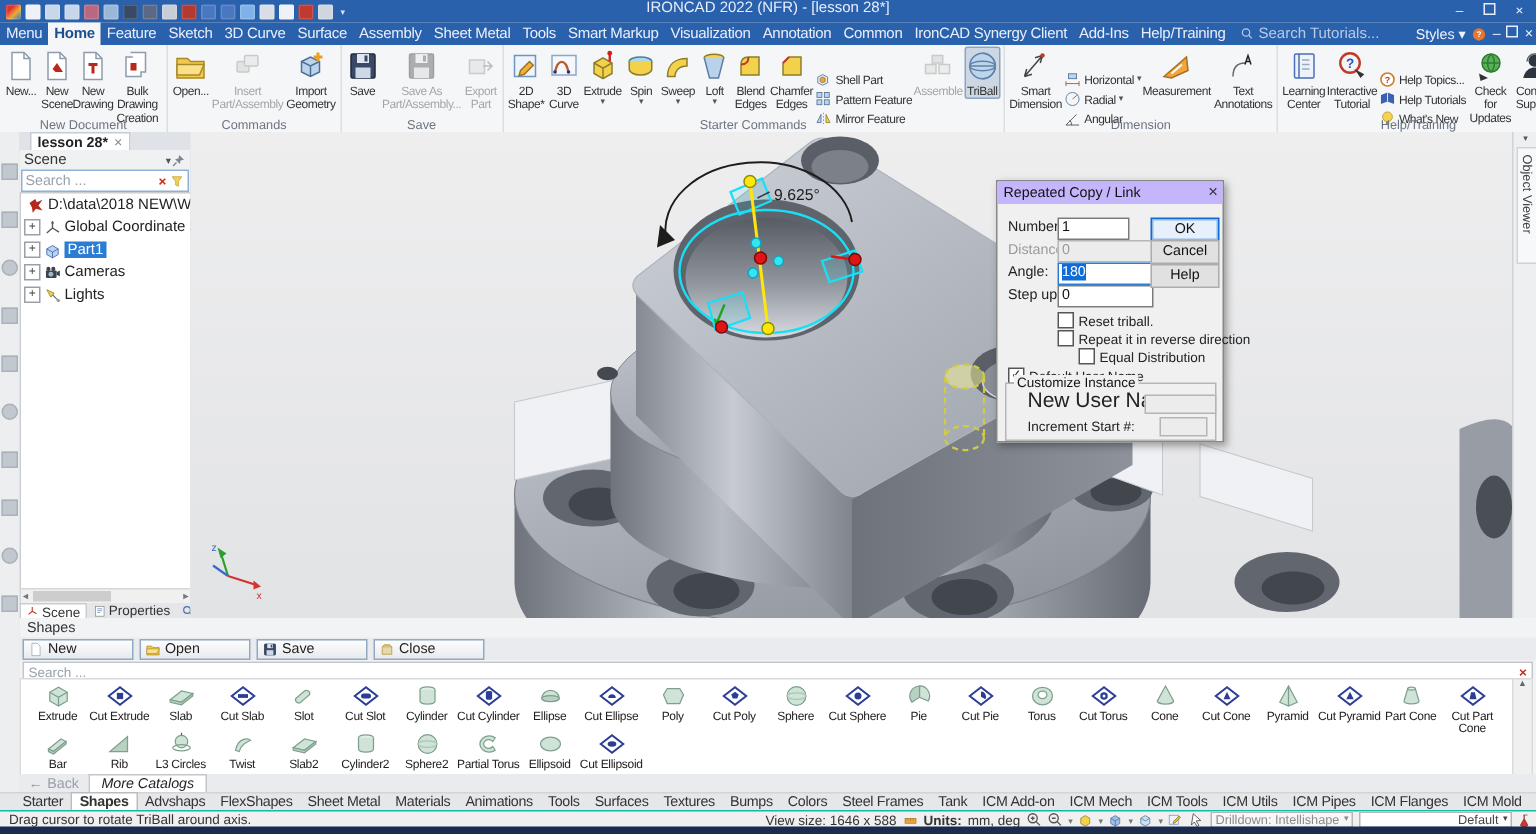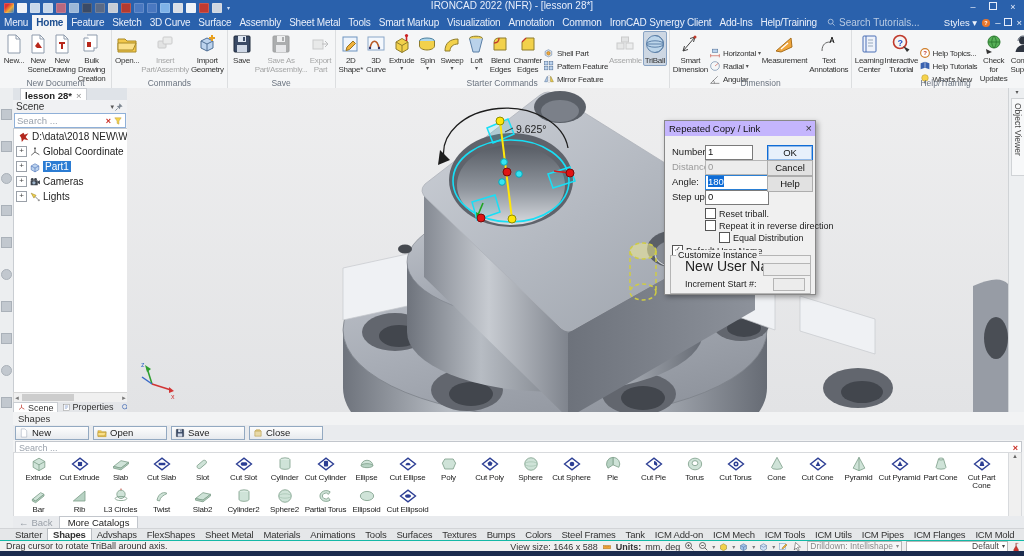--- a/index.html
+++ b/index.html
@@ -81,21 +81,21 @@
   .catbtn{display:flex;align-items:center;gap:3px;width:66px;height:12px;background:linear-gradient(#fdfdfd,#e7eaee);border:1px solid #93a9c1;font-size:9.5px;color:#222;padding:0 3px;}
   .catsearch{height:11px;margin:1px 2px 0 2px;background:#fff;border:1px solid #c2c6cc;display:flex;align-items:center;font-size:9px;color:#9aa2ac;padding:0 3px;}
   .catgrid{position:absolute;left:0;top:40px;width:995px;height:64px;background:#fff;border:1px solid #d8dadd;}
   .shrow{display:flex;padding-left:4px;}
   .shc{width:41px;height:32px;display:flex;flex-direction:column;align-items:center;flex:none;}
   .shc .shi{height:20px;margin-top:1px;}
   .shl{font-size:8px;line-height:8px;color:#222;white-space:pre;text-align:center;letter-spacing:-0.2px;}
   .catscroll{position:absolute;left:995px;top:40px;width:12px;height:64px;background:#f0f0f0;border:1px solid #d8dadd;font-size:6px;color:#666;text-align:center;}
   .backrow{position:absolute;left:0;top:104px;width:1011px;height:12px;display:flex;align-items:center;background:#e9ebee;font-size:9.5px;}
   .backbtn{color:#9aa0a8;padding:0 6px;display:flex;gap:3px;align-items:center;}
-  .morecat{background:#fff;border:1px solid #c2c6cc;border-bottom:none;height:12px;line-height:12px;padding:0 8px;color:#222;}
+  .morecat{background:#fff;border:1px solid #c2c6cc;border-bottom:none;height:12px;line-height:12px;padding:0 8px;color:#222;font-style:italic;}
   .cattabs{position:absolute;left:-13px;top:116px;width:1024px;height:12px;background:#e5e7e9;display:flex;align-items:flex-end;padding-left:10px;border-top:1px solid #d2d4d7;}
   .cattab{font-size:9.5px;color:#333;padding:0 5px;line-height:12px;white-space:nowrap;letter-spacing:-0.2px;}
   .cattab.active{background:#fff;border:1px solid #b9bdc2;border-bottom:none;font-weight:bold;}
   
   .statusbar{position:absolute;left:0;top:540px;width:1024px;height:11px;background:#f0f0f0;border-top:1px solid #14b8a6;font-size:9px;color:#333;}
   .smsg{position:absolute;left:6px;top:0;line-height:11px;}
   .sright{position:absolute;right:2px;top:0;height:11px;display:flex;align-items:center;gap:4px;}
   .sbox{height:9px;line-height:9px;border:1px solid #b6b6b6;background:#f7f7f7;color:#8a8a8a;font-size:8.5px;padding:0 2px;display:flex;gap:3px;align-items:center;}
   .sbox.en{color:#444;background:#fff;}
   .darkstrip{position:absolute;left:0;top:551px;width:1024px;height:5px;background:#1b2b4d;}

